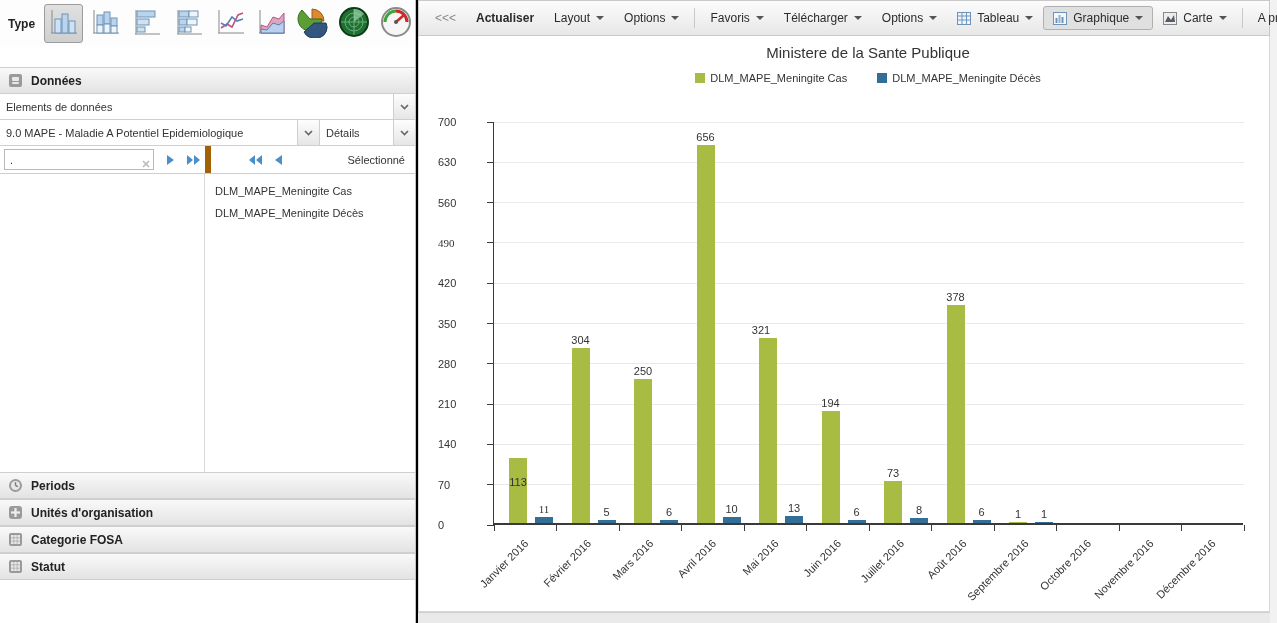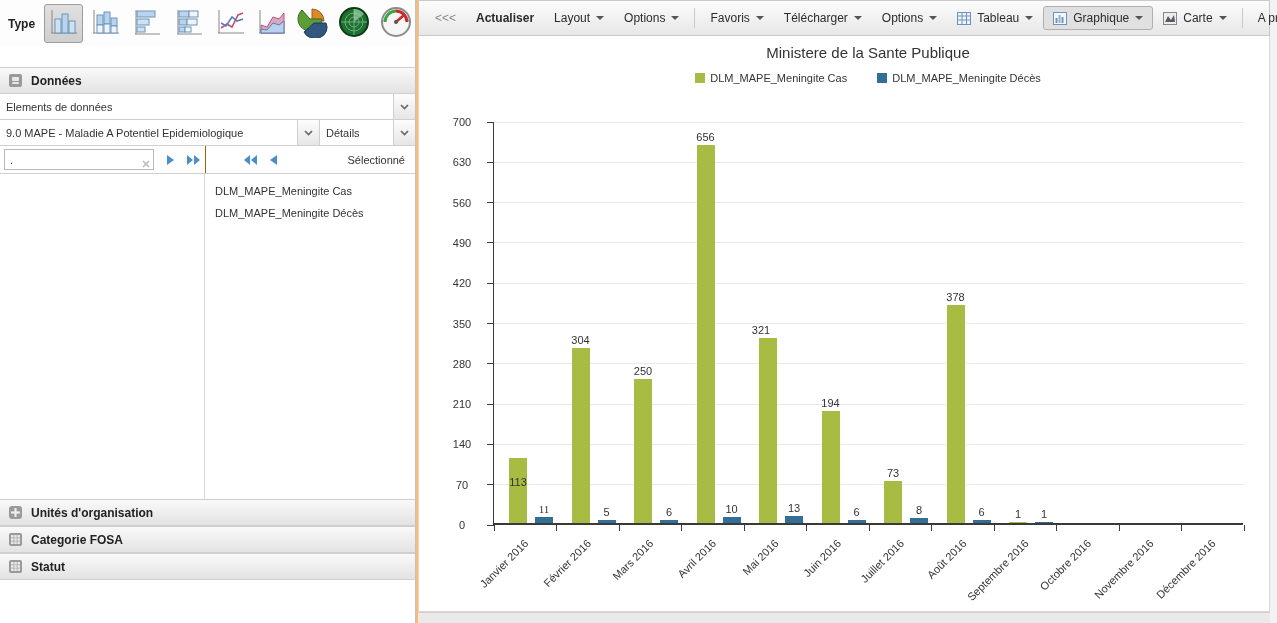--- a/index.html
+++ b/index.html
@@ -1,18 +1,18 @@
 <!DOCTYPE html>
 <html><head>
 <meta charset="utf-8">
 <style>
   * { margin:0; padding:0; box-sizing:border-box; }
   html,body { width:1277px; height:623px; overflow:hidden; }
   body { font-family:"Liberation Sans", sans-serif; background:#f2f2f2; }
-  #app { position:relative; width:1109px; height:623px; background:#fdba74; }
+  #app { position:relative; width:1109px; height:623px; background:#000000; }
 
   
   .left-panel { position:absolute; left:0; top:0; width:416px; height:623px; background:#fff;
                 border-right:1px solid #c2c2c2; display:flex; flex-direction:column; }
   .type-toolbar { height:47px; background:#fdfdfd; display:flex; align-items:center; padding-left:8px; gap:3px; flex:0 0 auto; }
   .type-label { font-size:12px; font-weight:bold; color:#222; margin-right:6px; }
   .icon-btn { width:41px; height:39px; display:flex; align-items:center; justify-content:center;
               border:1px solid transparent; border-radius:3px; cursor:pointer; }
   .icon-btn.selected { background:linear-gradient(#e0e0e0,#cfcfcf); border-color:#9c9c9c; }
 
@@ -25,21 +25,21 @@
   .row { border-bottom:1px solid #cfcfcf; display:flex; flex:0 0 auto; background:#fff; }
   .row1 { height:26px; }
   .row2 { height:26px; }
   .select-box { display:flex; align-items:center; position:relative; }
   .select-text { flex:1; font-size:11px; color:#333; padding-left:6px; white-space:nowrap; overflow:hidden; }
   .chev-btn { width:22px; height:100%; border-left:1px solid #cfcfcf; background:linear-gradient(#fdfdfd,#e6e6e6);
               display:flex; align-items:center; justify-content:center; cursor:pointer; flex:0 0 auto; }
 
   .search-row { height:28px; display:flex; align-items:stretch; }
   .search-cell-left { width:205px; display:flex; align-items:center; flex:0 0 auto; }
-  .search-cell-right { flex:1; display:flex; align-items:center; border-left:1px solid #a16207;padding-left:27px; }
+  .search-cell-right { flex:1; display:flex; align-items:center; border-left:6px solid #a16207;padding-left:27px; }
   .search-input-wrap { position:relative; margin:0 6px 0 4px; }
   .search-input { width:150px; height:21px; border:1px solid #b9b9b9; font-size:11px; padding:0 18px 0 5px;
                   color:#333; font-family:"Liberation Sans",sans-serif; }
   .clear-x { position:absolute; right:4px; top:5px; cursor:pointer; }
   .arrow-btn { padding:3px 5px; cursor:pointer; display:inline-flex; align-items:center; }
   .selected-label { margin-left:auto; margin-right:10px; font-size:11px; color:#333; }
 
   .list-area { flex:1; display:flex; background:#fff; overflow:hidden; }
   .list-left { width:205px; border-right:1px solid #d9d9d9; flex:0 0 auto; }
   .list-right { flex:1; padding:6px 0 0 10px; }
@@ -70,21 +70,21 @@
   .chart-title { position:absolute; left:74px; top:8px; width:750px; text-align:center; font-size:15px; color:#333; }
   .legend { position:absolute; left:74px; top:36px; width:750px; display:flex; justify-content:center;
             gap:30px; font-size:11px; color:#333; }
   .legend-item { display:flex; align-items:center; gap:5px; }
   .legend-swatch { width:10px; height:10px; display:inline-block; }
 
   .plot { position:absolute; left:74px; top:86px; width:750px; height:403px;
           border-left:1px solid #3a3a3a; border-bottom:2px solid #3a3a3a; }
   .gridline { position:absolute; left:0; width:750px; height:1px; background:#e9e9e9; }
   .ytick { position:absolute; left:-7px; width:7px; height:1px; background:#3a3a3a; }
-  .ylabel { position:absolute; left:-56px; width:48px; text-align:center; font-size:11px; color:#333; }
+  .ylabel { position:absolute; left:-56px; width:48px; text-align:left; font-size:11px; color:#333; }
   .bar { position:absolute; bottom:0; }
   .vlabel { position:absolute; width:44px; text-align:center; font-size:11px; color:#333; }
   .xtick { position:absolute; width:1px; height:6px; background:#3a3a3a; top:403px; }
   .xlabel-anchor { position:absolute; width:0; }
   .xlabel { position:absolute; right:3px; top:0; white-space:nowrap; font-size:11px; color:#333;
             transform:rotate(-45deg); transform-origin:100% 0; }
 </style>
 </head>
 <body>
 
@@ -260,20 +260,31 @@
     </div>
 
     <div class="list-area">
       <div class="list-left"></div>
       <div class="list-right">
         <div class="list-item">DLM_MAPE_Meningite Cas</div>
         <div class="list-item">DLM_MAPE_Meningite Décès</div>
       </div>
     </div>
 
+    <div class="acc-header">
+      <span class="hdr-icon">
+          <svg width="15" height="15" viewBox="0 0 15 15">
+        <circle cx="7.5" cy="7.5" r="6.5" fill="#9a9a9a"></circle>
+            <circle cx="7.5" cy="7.5" r="4.5" fill="#e8e8e8"></circle>
+            <line x1="7.5" y1="7.5" x2="7.5" y2="4.2" stroke="#777" stroke-width="1.4"></line>
+            <line x1="7.5" y1="7.5" x2="9.8" y2="8.6" stroke="#777" stroke-width="1.4"></line>
+      </svg>
+        </span>
+      <span>Periods</span>
+    </div>
     <div class="acc-header">
       <span class="hdr-icon">
           <svg width="15" height="15" viewBox="0 0 15 15">
         <rect x="1" y="1" width="13" height="13" rx="3" fill="#9a9a9a"></rect>
             <rect x="6.4" y="3" width="2.2" height="9" fill="#ededed"></rect>
             <rect x="3" y="6.4" width="9" height="2.2" fill="#ededed"></rect>
       </svg>
         </span>
       <span>Unités d'organisation</span>
     </div>
@@ -418,21 +429,21 @@
           <div class="ytick" style="top: 241.3px;"></div>
           <div class="ylabel" style="top: 235.8px;">280</div>
           <div class="gridline" style="top: 201px;"></div>
           <div class="ytick" style="top: 201px;"></div>
           <div class="ylabel" style="top: 195.5px;">350</div>
           <div class="gridline" style="top: 160.7px;"></div>
           <div class="ytick" style="top: 160.7px;"></div>
           <div class="ylabel" style="top: 155.2px;">420</div>
           <div class="gridline" style="top: 120.4px;"></div>
           <div class="ytick" style="top: 120.4px;"></div>
-          <div class="ylabel" style="top: 114.9px;">490</div>
+          <div class="ylabel" style="top: 114.9px; font-family: Liberation Serif, serif;">490</div>
           <div class="gridline" style="top: 80.1px;"></div>
           <div class="ytick" style="top: 80.1px;"></div>
           <div class="ylabel" style="top: 74.6px;">560</div>
           <div class="gridline" style="top: 39.8px;"></div>
           <div class="ytick" style="top: 39.8px;"></div>
           <div class="ylabel" style="top: 34.3px;">630</div>
           <div class="gridline" style="top: -0.5px;"></div>
           <div class="ytick" style="top: -0.5px;"></div>
           <div class="ylabel" style="top: -6px;">700</div>
           <div class="xtick" style="left: -0.5px;"></div>

